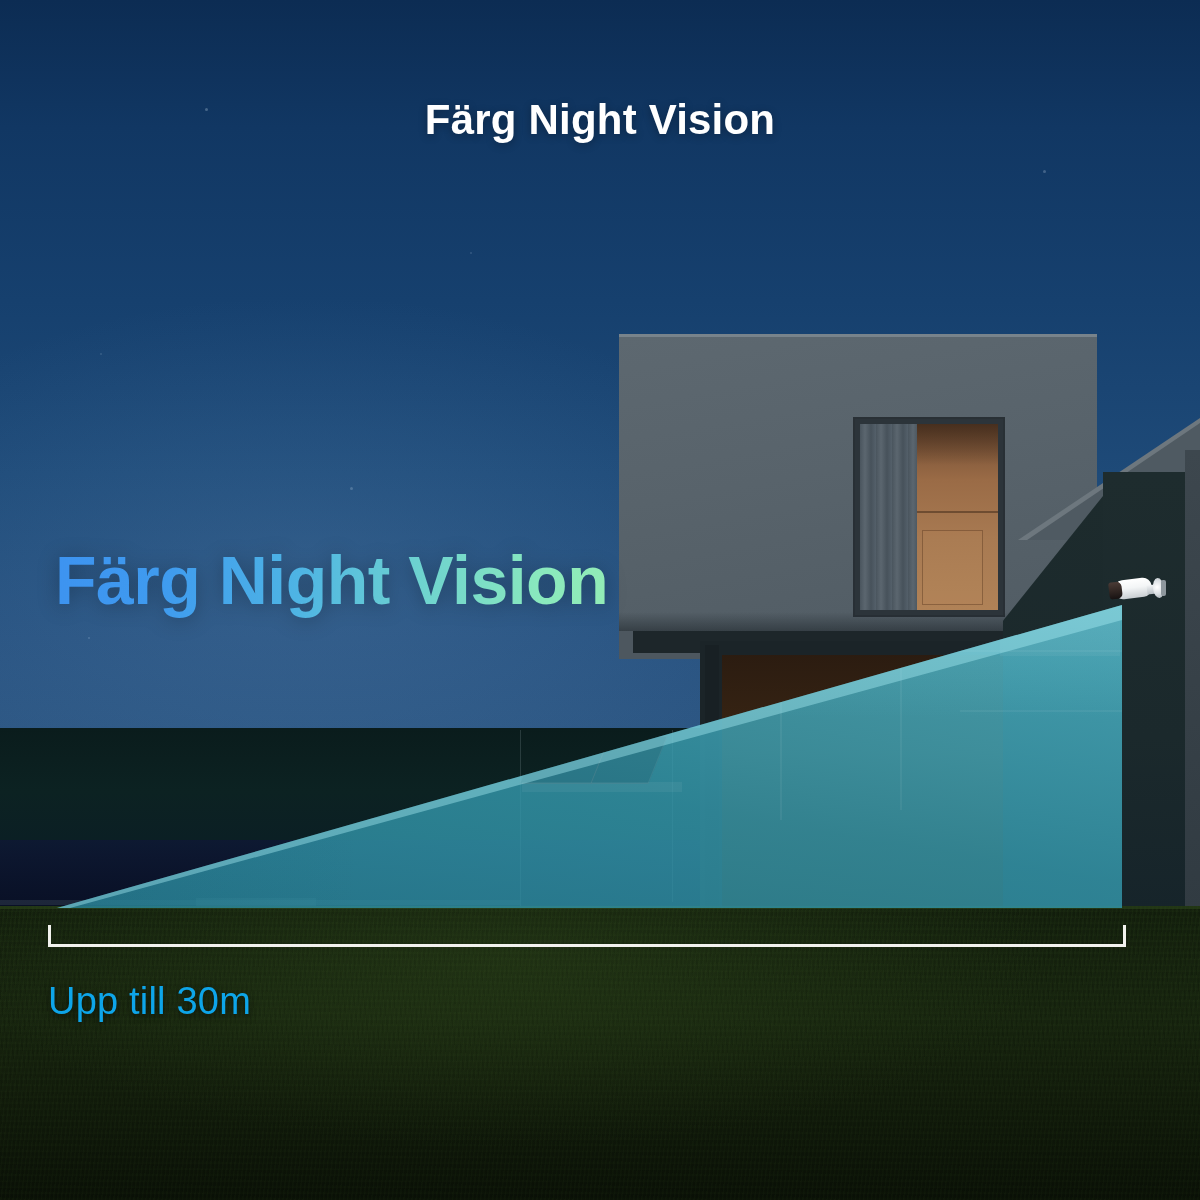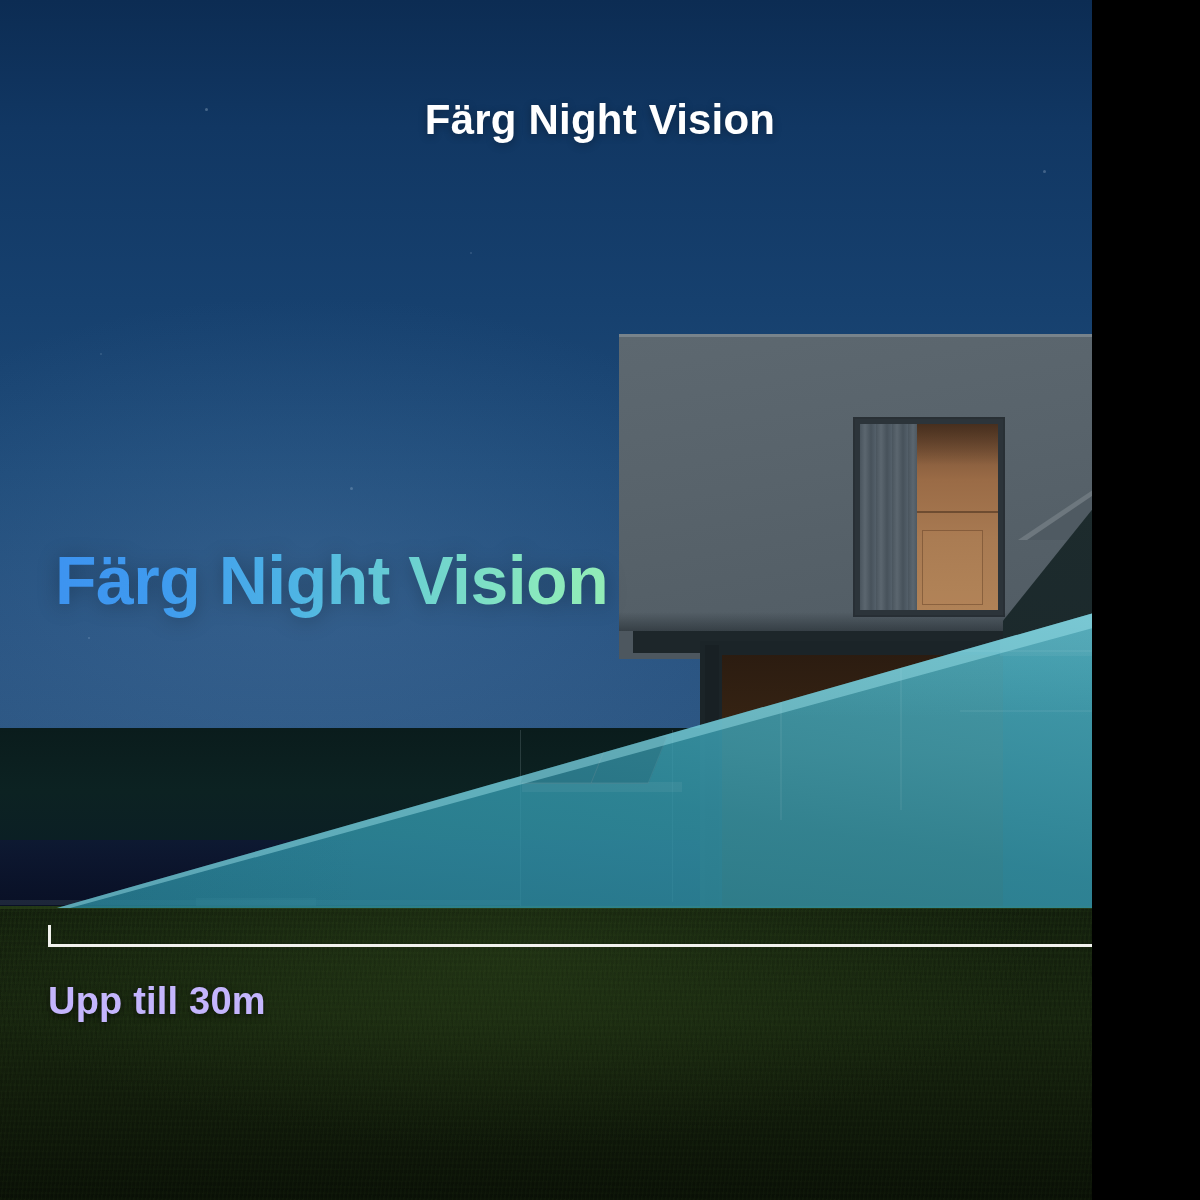--- a/index.html
+++ b/index.html
@@ -7,21 +7,21 @@
     margin: 0;
     padding: 0;
     background: #000;
   }
   body {
     font-family: "Liberation Sans", sans-serif;
   }
 
   #scene {
     position: relative;
-    width: 1092px;
+    width: 1200px;
     height: 1200px;
     overflow: hidden;
     background: #0f3662;
   }
 
   
   .sky {
     position: absolute;
     left: 0; top: 0;
     width: 1200px;
@@ -391,23 +391,23 @@
     -webkit-background-clip: text;
     background-clip: text;
     color: transparent;
     -webkit-text-fill-color: transparent;
     filter: drop-shadow(0 2px 10px rgba(0,0,0,0.28));
     white-space: nowrap;
   }
   .caption {
     position: absolute;
     left: 48px; top: 980px;
-    color: #c4b5fd;
+    color: #0ea5e9;
     font-size: 38px;
-    font-weight: bold;
+    font-weight: normal;
     letter-spacing: 0.2px;
     text-shadow: 0 2px 7px rgba(0,0,0,0.55);
   }
 </style>
 </head>
 <body>
 
 <div id="scene">
 
   <div class="sky"></div>

